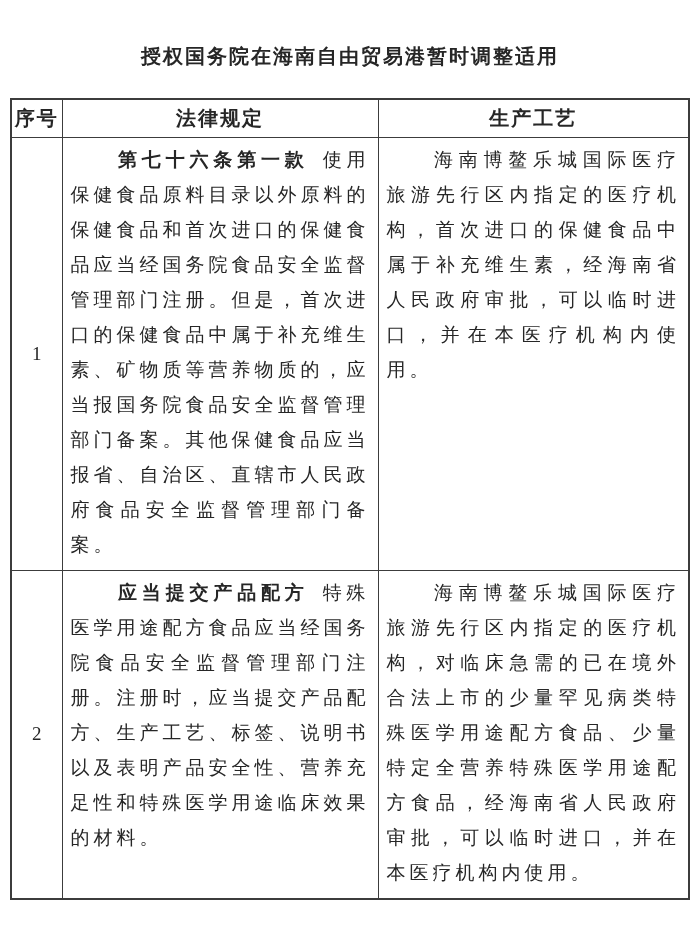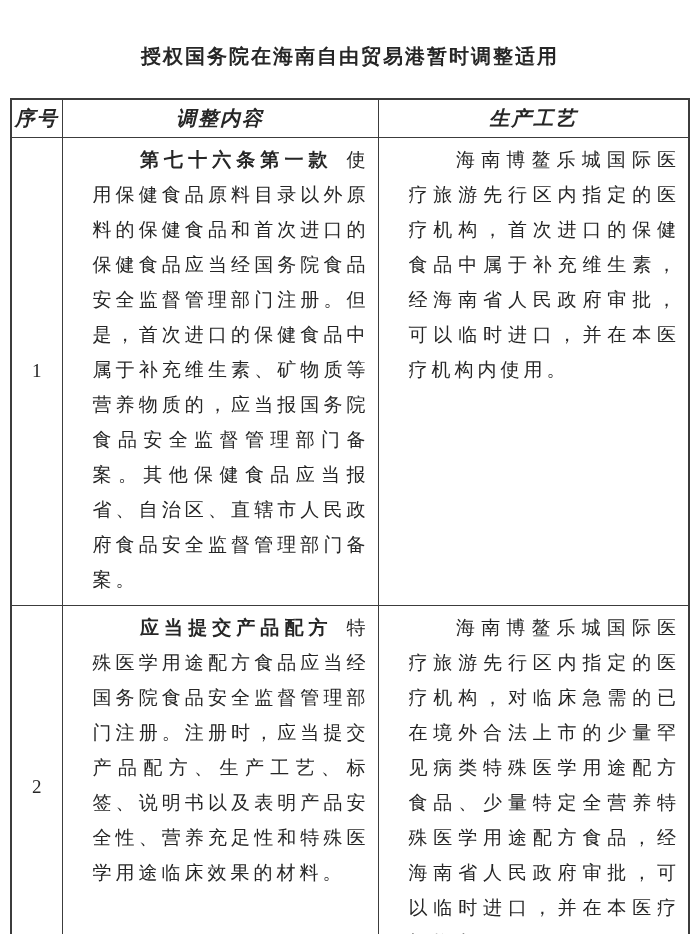--- a/index.html
+++ b/index.html
@@ -39,42 +39,40 @@
   .col-adj   { width: 311px; }
   th {
     height: 38px;
     font-family: "Liberation Sans", "DejaVu Sans", sans-serif;
     font-weight: bold;
     font-size: 20px;
     letter-spacing: 2px;
     text-align: center;
     vertical-align: middle;
     color: var(--text, #262626);
-    font-style: italic;
   }
   .index-cell {
     text-align: center;
     vertical-align: middle;
     font-size: 19px;
     color: var(--text, #262626);
   }
   .text-cell {
     vertical-align: top;
     padding: 4px 8px 8px 8px;
   }
   .row-1 .text-cell { height: 398px; }
   .row-2 .text-cell { height: 320px; }
   .cell-para {
     font-size: 19px;
     line-height: 35px;
     letter-spacing: 4px;
     text-align: justify;
     text-indent: 2.5em;
     color: var(--text, #262626);
-    margin-left: 22px;
   }
   .law-lead {
     font-family: "Liberation Sans", "DejaVu Sans", sans-serif;
     font-weight: bold;
     padding-right: 14px;
   }
 </style>
 </head>
 <body>
 
@@ -86,21 +84,21 @@
 
   <table class="regulations-table">
     <colgroup>
       <col class="col-index">
       <col class="col-law">
       <col class="col-adj">
     </colgroup>
     <thead>
       <tr class="header-row">
         <th>序号</th>
-        <th>调整内容</th>
+        <th>法律规定</th>
         <th>生产工艺</th>
       </tr>
     </thead>
     <tbody>
       <tr class="body-row row-1">
         <td class="index-cell">1</td>
         <td class="text-cell">
           <p class="cell-para"><span class="law-lead">第七十六条第一款</span><span class="law-body">使用保健食品原料目录以外原料的保健食品和首次进口的保健食品应当经国务院食品安全监督管理部门注册。但是，首次进口的保健食品中属于补充维生素、矿物质等营养物质的，应当报国务院食品安全监督管理部门备案。其他保健食品应当报省、自治区、直辖市人民政府食品安全监督管理部门备案。</span></p>
         </td>
         <td class="text-cell">

